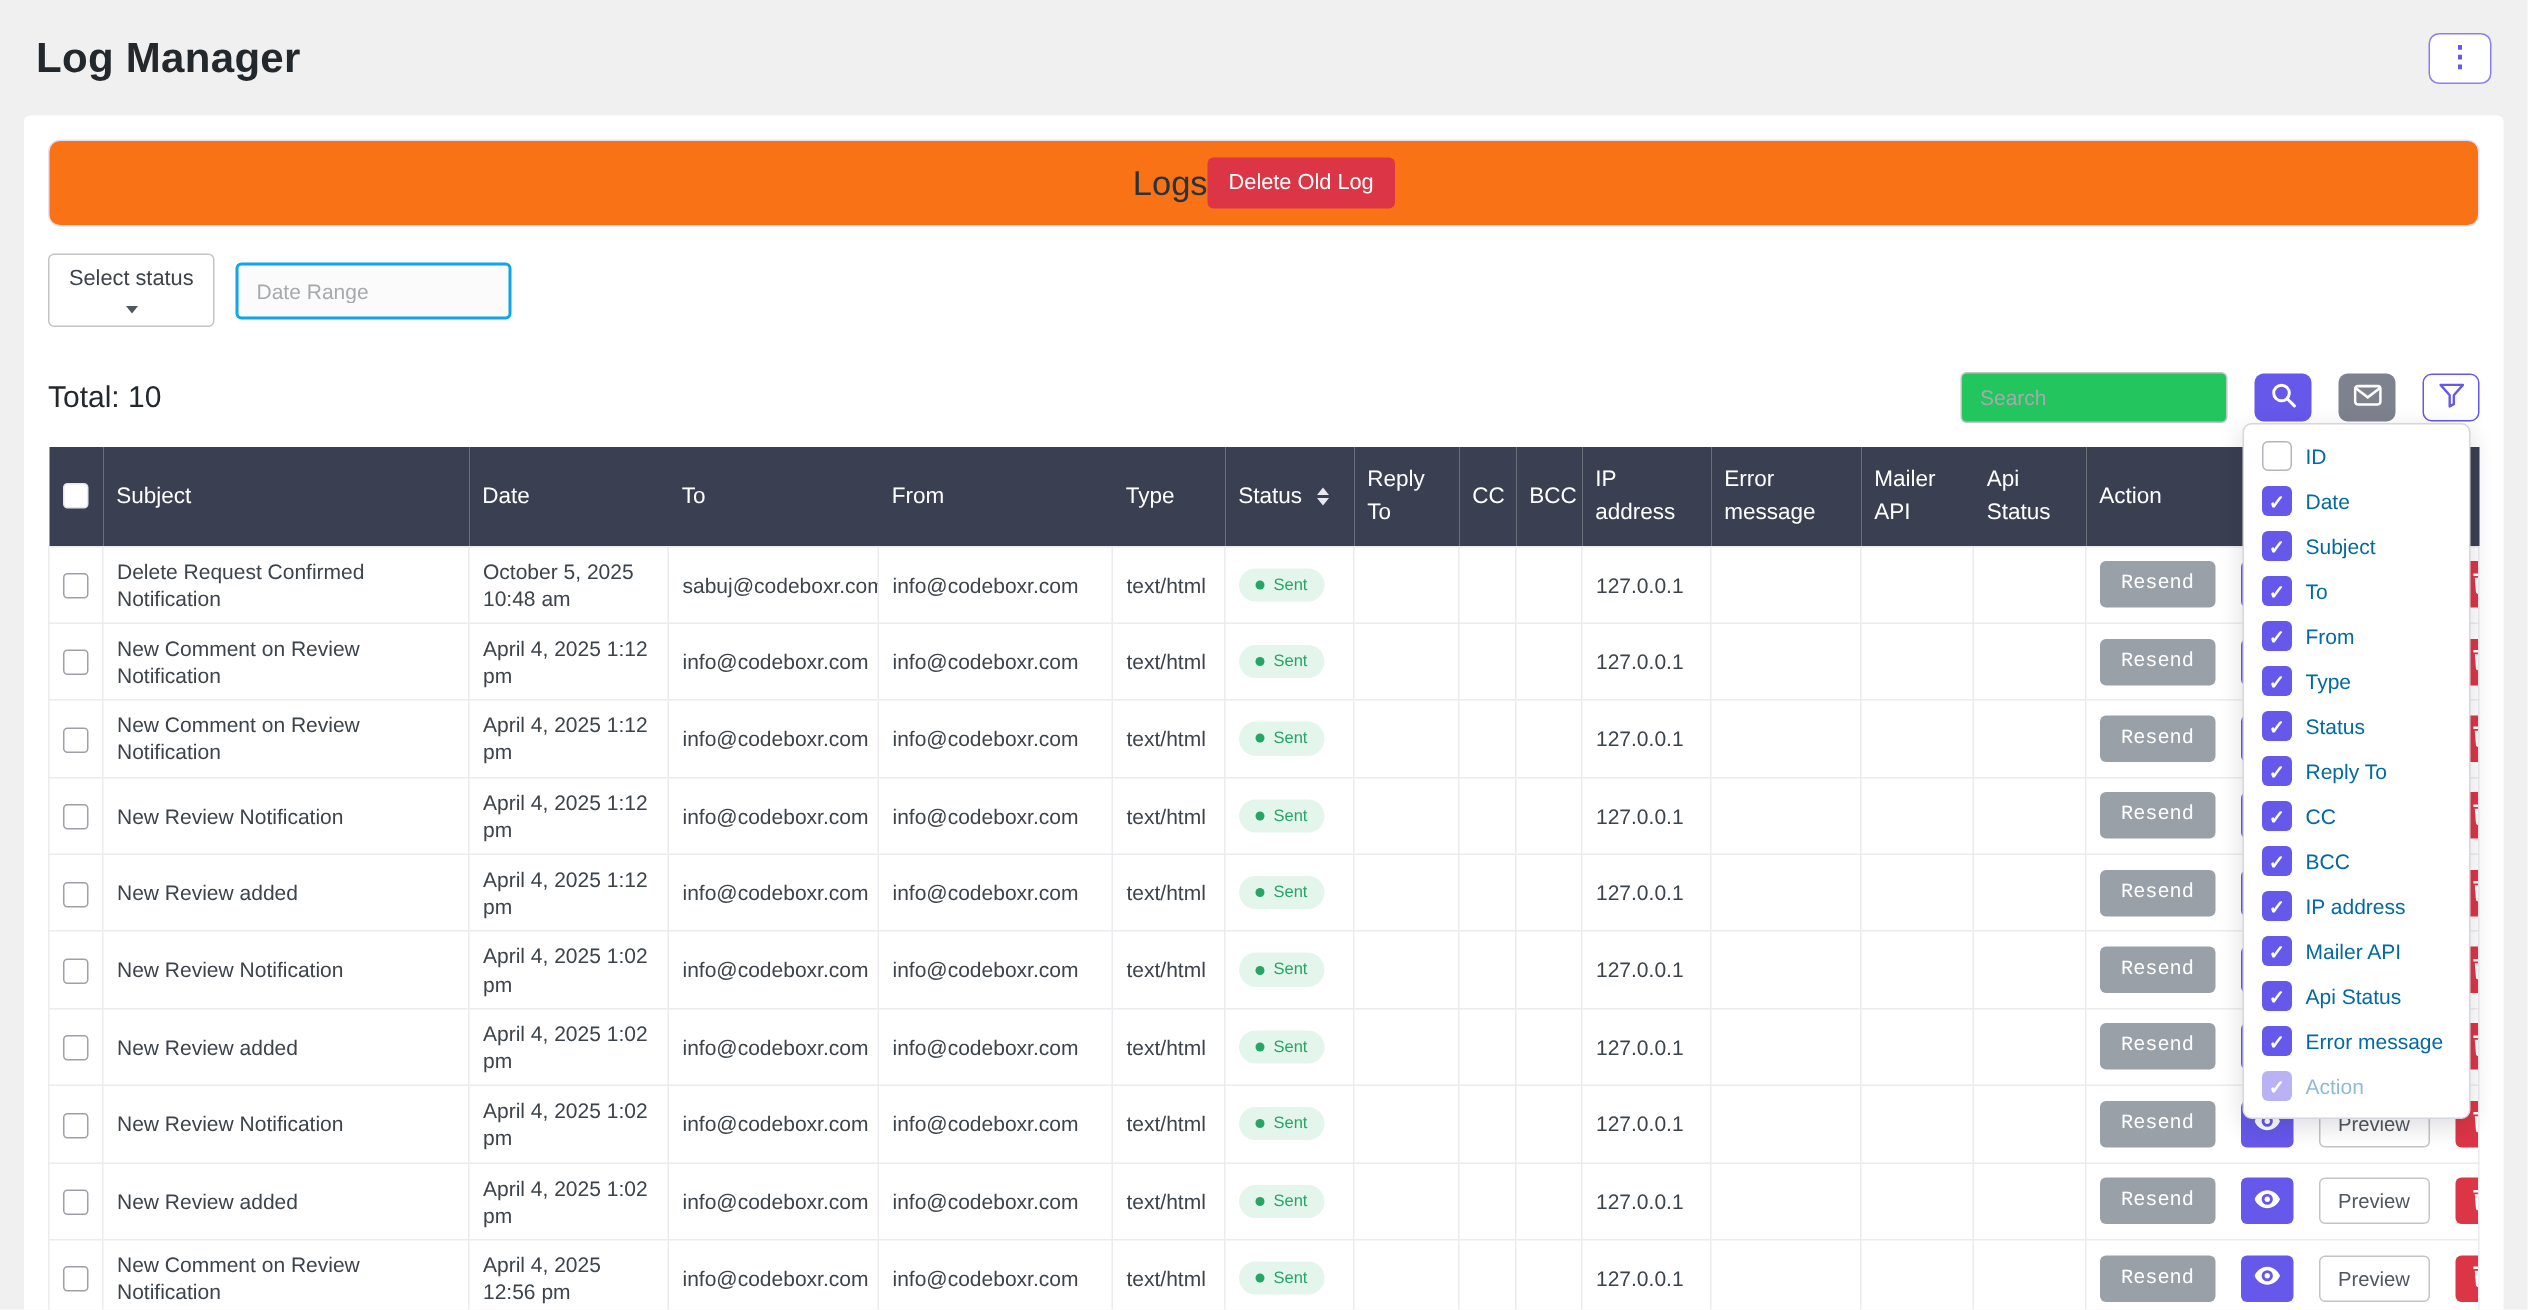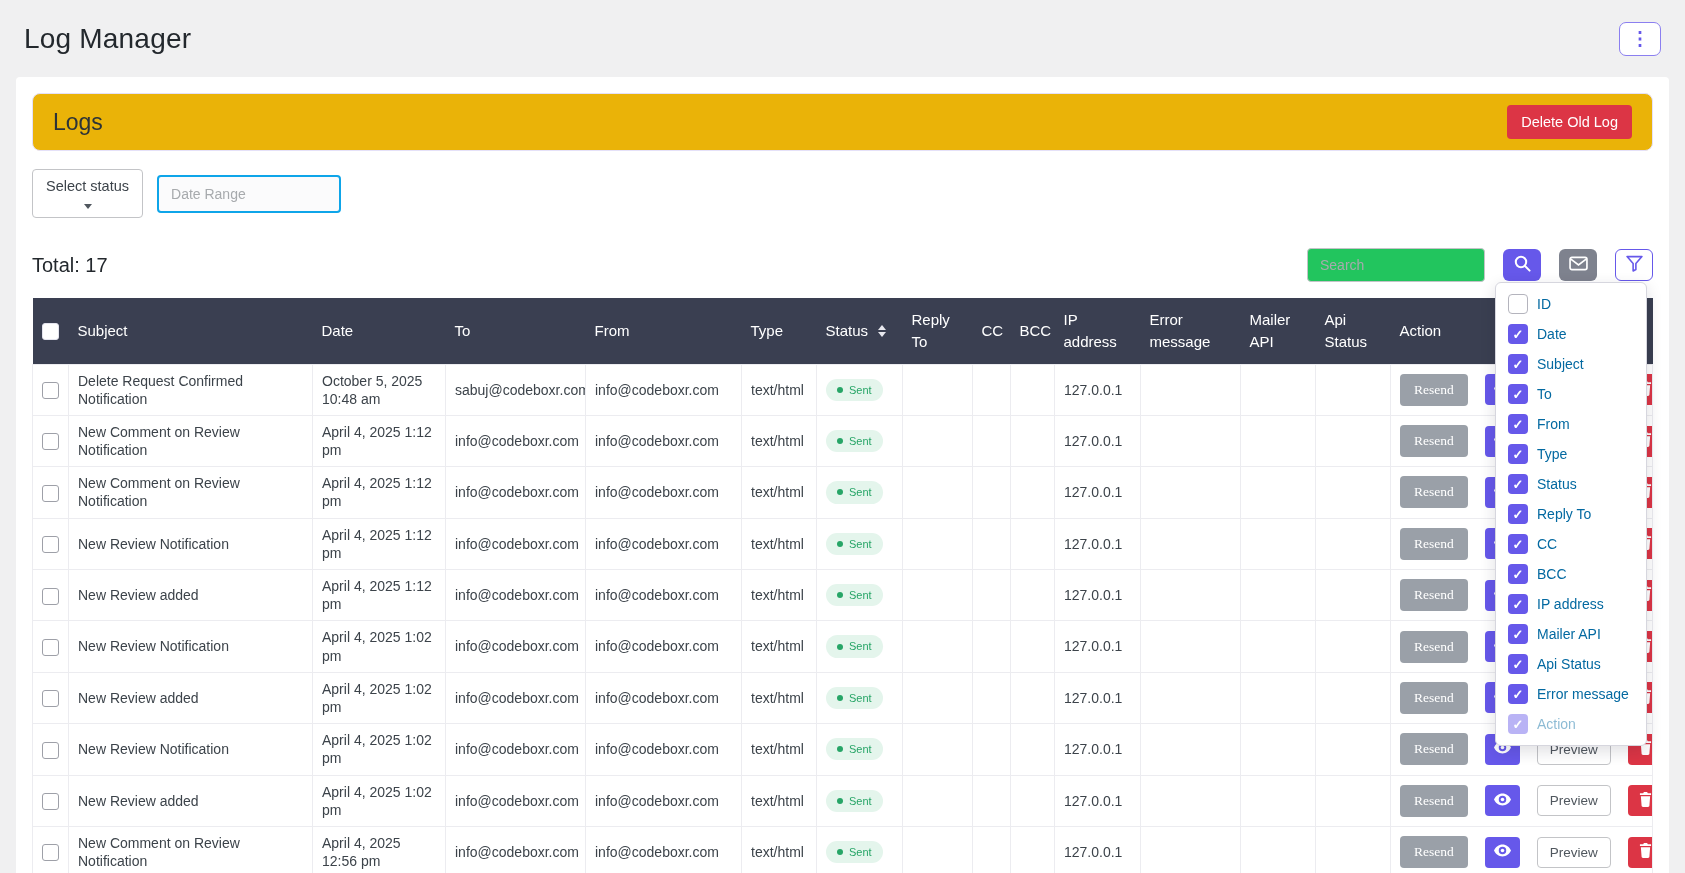--- a/index.html
+++ b/index.html
@@ -12,43 +12,43 @@
     position: relative;
   }
 
   
   .top-header {
     height: 77px;
     display: flex; align-items: center; justify-content: space-between;
     padding: 0 24px;
   }
   .page-title {
-    font-size: 28px; font-weight: 400; color: #23282d; letter-spacing: .2px;
+    font-size: 28px; font-weight: 700; color: #23282d; letter-spacing: .2px;
   }
   .kebab-btn {
     width: 42px; height: 34px; background: #fff;
     border: 1px solid #8b7ff0; border-radius: 7px;
     color: #6658ea; font-size: 19px; font-weight: 700;
     display: flex; align-items: center; justify-content: center;
     cursor: pointer; line-height: 1;
   }
 
   
   .card {
     position: relative;
     margin: 0 16px;
     background: #fff;
     border-radius: 4px;
     padding: 16px;
     min-height: 778px;
   }
 
   .logs-bar {
-    display: flex; align-items: center; justify-content: space-between;
-    background: #eab308; border: 1px solid #e5e1f8; border-radius: 8px;
+    display: flex; align-items: center; justify-content: center;
+    background: #f97316; border: 1px solid #e5e1f8; border-radius: 8px;
     padding: 11px 20px;
   }
   .logs-title { font-size: 23px; color: #2c3338; font-weight: 500; }
   .delete-old-btn {
     background: #dc3545; color: #fff; border: none; border-radius: 4px;
     padding: 9px 14px; font-size: 14.5px; cursor: pointer;
     font-family: inherit;
   }
 
   
@@ -132,21 +132,21 @@
   .badge-sent {
     display: inline-flex; align-items: center; gap: 6px;
     background: #e4f5ec; color: #27a567;
     border-radius: 12px; padding: 4px 11px; font-size: 11px;
   }
   .badge-sent .dot { width: 6px; height: 6px; border-radius: 50%; background: #27a567; }
 
   .action-cell-inner { display: flex; align-items: center; gap: 17px; }
   .resend-btn {
     background: #9aa0a8; color: #fff; border: none; border-radius: 4px;
-    padding: 8px 14px; font-size: 13.5px; cursor: pointer; font-family: Liberation Serif, serif;
+    padding: 8px 14px; font-size: 13.5px; cursor: pointer; font-family: Liberation Mono, monospace;
     white-space: nowrap;
   }
   .eye-btn {
     width: 35px; height: 31px; background: #6658ea; border: none;
     border-radius: 4px; display: flex; align-items: center; justify-content: center;
     cursor: pointer; flex: 0 0 auto;
   }
   .preview-btn {
     background: #fff; border: 1px solid #c3c4c7; color: #50575e;
     border-radius: 4px; padding: 7px 12px; font-size: 13.5px; cursor: pointer;
@@ -198,21 +198,21 @@
 
   <div class="filter-row">
     <button class="dropdown-btn">
       <span>Select status</span>
       <span class="caret"></span>
     </button>
     <input class="date-range-input" placeholder="Date Range" style="">
   </div>
 
   <div class="total-row">
-    <div class="total-label">Total: 17</div>
+    <div class="total-label">Total: 10</div>
     <div class="toolbar">
       <input class="search-input" placeholder="Search" style="">
       <button class="icon-btn search-btn">
         <span>
           <svg width="17" height="17" viewBox="0 0 17 17">
               <circle cx="7" cy="7" r="5.2" fill="none" stroke="#fff" stroke-width="2"></circle>
               <line x1="11" y1="11" x2="15.6" y2="15.6" stroke="#fff" stroke-width="2" stroke-linecap="round"></line>
             </svg>
         </span>
       </button>

